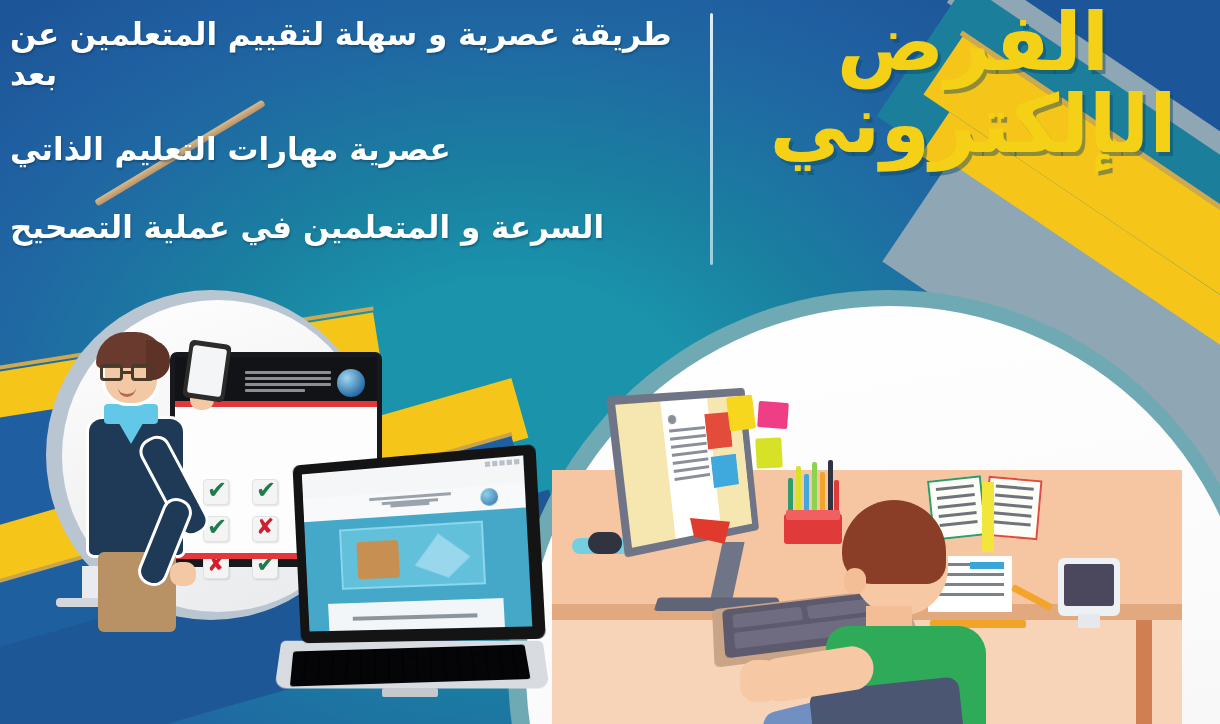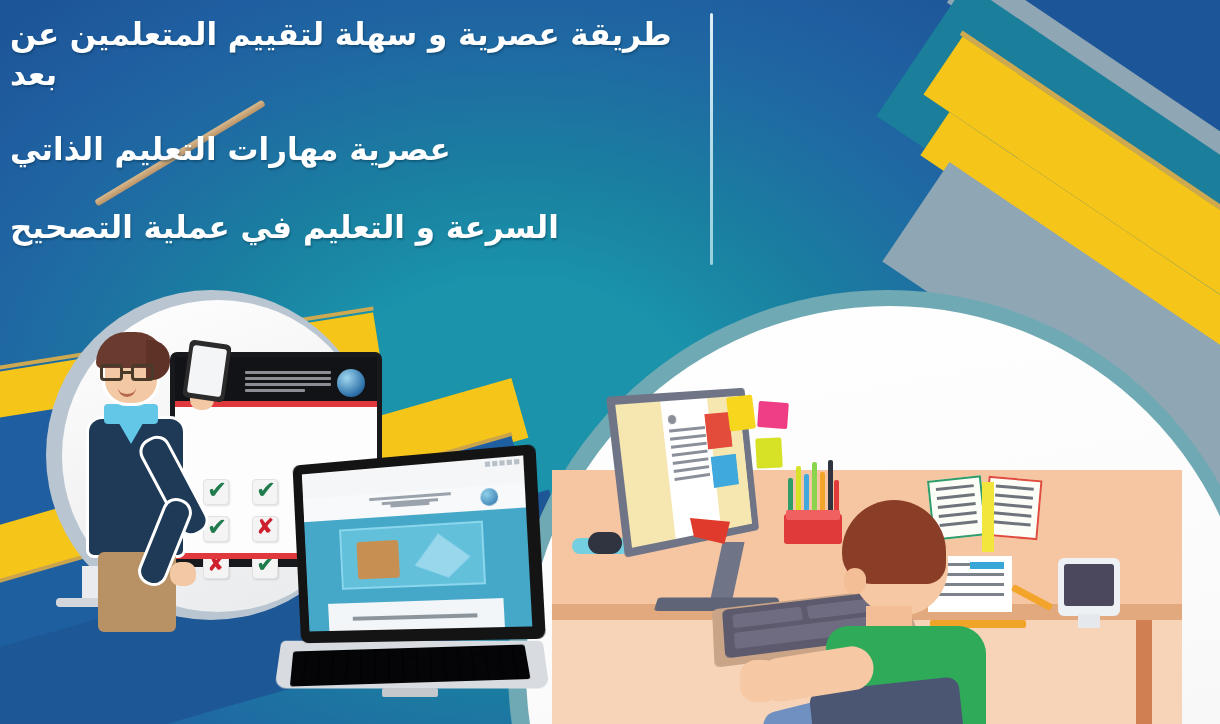--- a/index.html
+++ b/index.html
@@ -428,20 +428,24 @@
           </div>
 
       </div>
     </div>
     <div class="lp-keys"></div>
     <div class="lp-pad"></div>
   </div>
 
   <div class="divider"></div>
 
+  <div class="title">
+    <span>الفرض</span>
+    <span>الإلكتروني</span>
+  </div>
 
   <div class="bullets">
     <p class="b1">طريقة عصرية و سهلة لتقييم المتعلمين عن بعد</p>
     <p class="b2">عصرية مهارات التعليم الذاتي</p>
-    <p class="b3">السرعة و التعليم في عملية التصحيح</p>
+    <p class="b3">السرعة و المتعلمين في عملية التصحيح</p>
   </div>
 
 </div>
 
 </body></html>

